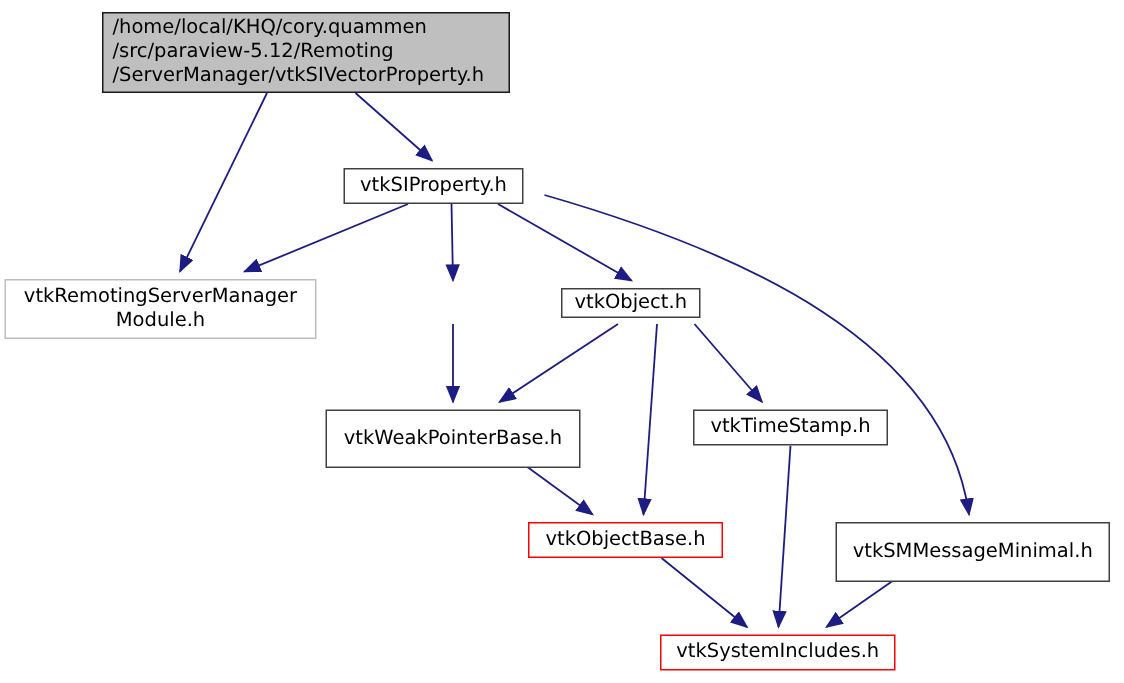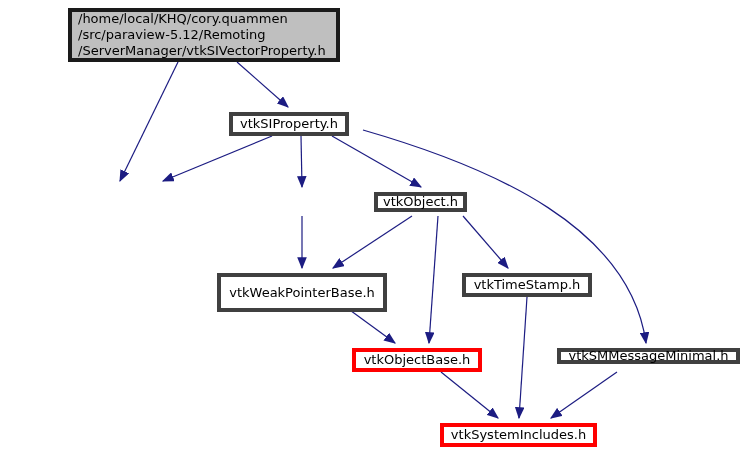--- a/index.html
+++ b/index.html
@@ -23,21 +23,21 @@
   }
   #node-layer {
     position: absolute;
     left: 0; top: 0;
     width: 749px;
     height: 455px;
   }
   .node {
     position: absolute;
     box-sizing: border-box;
-    border: 4px solid #1d4ed8;
+    border: 1px solid #1d4ed8;
     background: #ffffff;
     color: #000000;
     font-size: 13px;
     line-height: 16px;
     display: flex;
     flex-direction: column;
     justify-content: center;
     align-items: center;
     text-align: center;
     white-space: nowrap;
@@ -83,32 +83,36 @@
     </svg>
   <div id="node-layer">
       <div class="node style-current align-left" style="left: 68px; top: 8px; width: 272px; height: 54px;">
         <div class="node-line">/home/local/KHQ/cory.quammen</div>
         <div class="node-line">/src/paraview-5.12/Remoting</div>
         <div class="node-line">/ServerManager/vtkSIVectorProperty.h</div>
       </div>
       <div class="node style-normal linklike" style="left: 229px; top: 112px; width: 120px; height: 24px;">
         <div class="node-line">vtkSIProperty.h</div>
       </div>
+      <div class="node style-module linklike" style="left: 3px; top: 186px; width: 208px; height: 40px;">
+        <div class="node-line">vtkRemotingServerManager</div>
+        <div class="node-line">Module.h</div>
+      </div>
       <div class="node style-normal linklike" style="left: 374px; top: 192px; width: 93px; height: 20px;">
         <div class="node-line">vtkObject.h</div>
       </div>
       <div class="node style-normal linklike" style="left: 217px; top: 273px; width: 170px; height: 39px; text-align: center;">
         <div class="node-line">vtkWeakPointerBase.h</div>
       </div>
       <div class="node style-normal linklike" style="left: 462px; top: 273px; width: 130px; height: 24px;">
         <div class="node-line">vtkTimeStamp.h</div>
       </div>
       <div class="node style-truncated linklike" style="left: 352px; top: 348px; width: 130px; height: 24px;">
         <div class="node-line">vtkObjectBase.h</div>
       </div>
-      <div class="node style-normal linklike" style="left: 557px; top: 348px; width: 183px; height: 16px;">
+      <div class="node style-normal linklike" style="left: 557px; top: 348px; width: 183px; height: 40px;">
         <div class="node-line">vtkSMMessageMinimal.h</div>
       </div>
       <div class="node style-truncated linklike" style="left: 440px; top: 423px; width: 157px; height: 24px;">
         <div class="node-line">vtkSystemIncludes.h</div>
       </div>
     </div>
 </div>
 
 </body></html>

